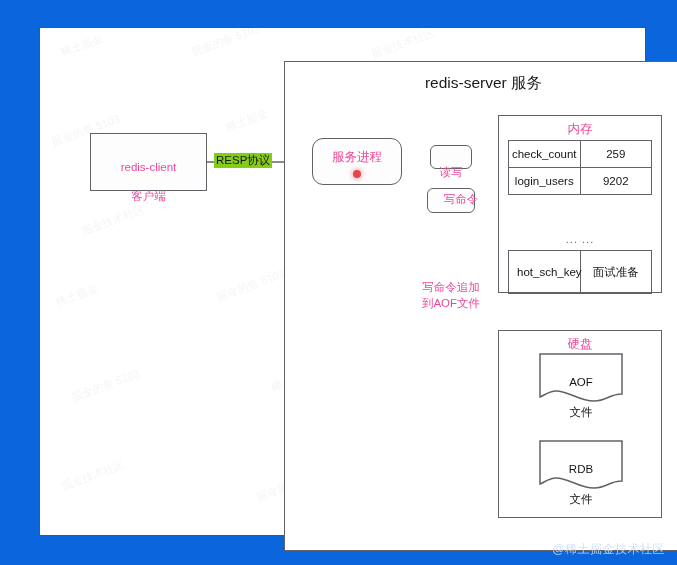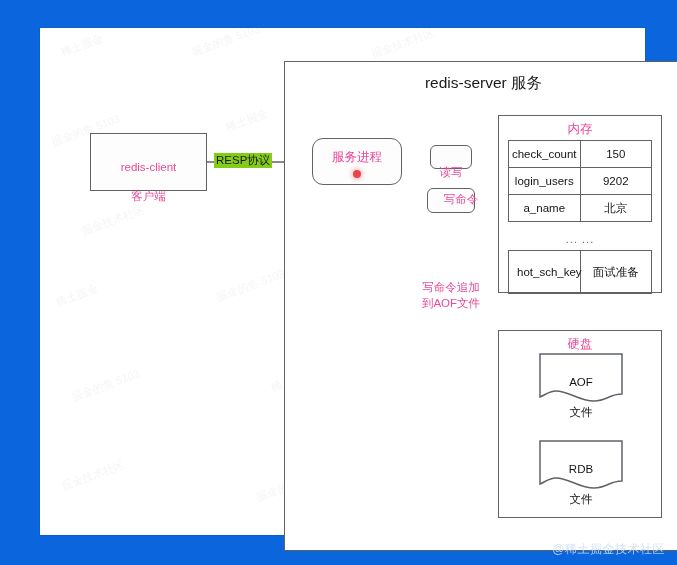--- a/index.html
+++ b/index.html
@@ -337,29 +337,25 @@
     <div class="label" id="aof-caption">写命令追加
 到AOF文件</div>
 
     <div class="box" id="memory-box"></div>
     <div class="label" id="memory-title">内存</div>
 
     <table id="mem-table">
       <tbody>
         <tr>
           <td>check_count</td>
-          <td>150</td>
+          <td>259</td>
         </tr>
         <tr>
           <td>login_users</td>
           <td>9202</td>
-        </tr>
-        <tr>
-          <td>a_name</td>
-          <td>北京</td>
         </tr>
       </tbody>
     </table>
 
     <div id="mem-dots">... ...</div>
 
     <table id="mem-table2">
       <tbody>
         <tr>
           <td>hot_sch_key</td>

